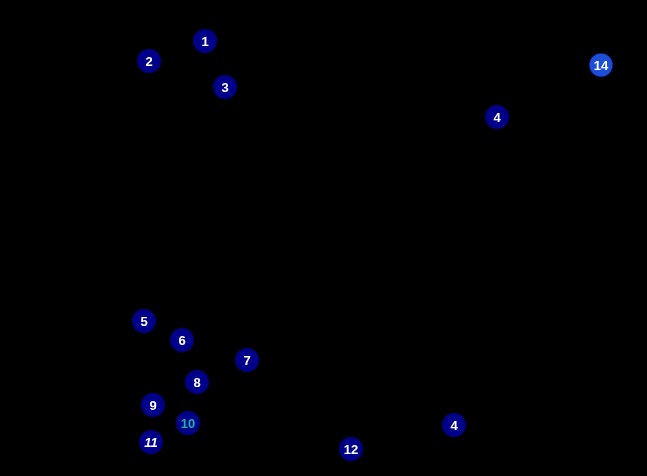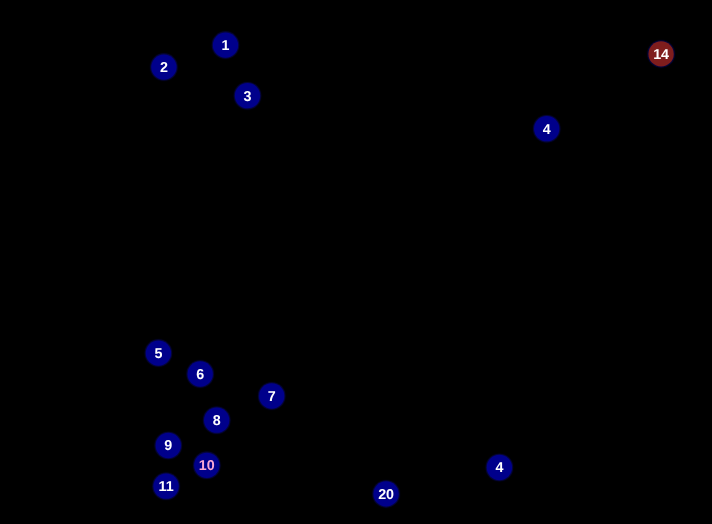--- a/index.html
+++ b/index.html
@@ -21,18 +21,18 @@
 <div id="canvas" style="background: rgb(0, 0, 0);">
     <div class="marker" style="left: 205px; top: 41px; background: rgb(0, 0, 139); color: rgb(255, 255, 255);">1</div>
     <div class="marker" style="left: 149px; top: 61px; background: rgb(0, 0, 139); color: rgb(255, 255, 255);">2</div>
     <div class="marker" style="left: 225px; top: 87px; background: rgb(0, 0, 139); color: rgb(255, 255, 255);">3</div>
     <div class="marker" style="left: 497px; top: 117px; background: rgb(0, 0, 139); color: rgb(255, 255, 255);">4</div>
     <div class="marker" style="left: 144px; top: 321px; background: rgb(0, 0, 139); color: rgb(255, 255, 255);">5</div>
     <div class="marker" style="left: 182px; top: 340px; background: rgb(0, 0, 139); color: rgb(255, 255, 255);">6</div>
     <div class="marker" style="left: 247px; top: 360px; background: rgb(0, 0, 139); color: rgb(255, 255, 255);">7</div>
     <div class="marker" style="left: 197px; top: 382px; background: rgb(0, 0, 139); color: rgb(255, 255, 255);">8</div>
     <div class="marker" style="left: 153px; top: 405px; background: rgb(0, 0, 139); color: rgb(255, 255, 255);">9</div>
-    <div class="marker" style="left: 188px; top: 423px; background: rgb(0, 0, 139); color: #f9a8d4;">10</div>
-    <div class="marker" style="left: 151px; top: 442px; background: rgb(0, 0, 139); color: rgb(255, 255, 255);">11</div>
+    <div class="marker" style="left: 188px; top: 423px; background: rgb(0, 0, 139); color: #14b8a6;">10</div>
+    <div class="marker" style="left: 151px; top: 442px; background: rgb(0, 0, 139); color: rgb(255, 255, 255); font-style: italic;">11</div>
     <div class="marker" style="left: 454px; top: 425px; background: rgb(0, 0, 139); color: rgb(255, 255, 255);">4</div>
-    <div class="marker" style="left: 351px; top: 449px; background: rgb(0, 0, 139); color: rgb(255, 255, 255);">20</div>
-    <div class="marker" style="left: 601px; top: 49px; background: #7f1d1d; color: rgb(255, 255, 255); text-align: center;">14</div>
+    <div class="marker" style="left: 351px; top: 449px; background: rgb(0, 0, 139); color: rgb(255, 255, 255);">12</div>
+    <div class="marker" style="left: 601px; top: 65px; background: #1d4ed8; color: rgb(255, 255, 255); text-align: center;">14</div>
   </div>
 
 </body></html>

